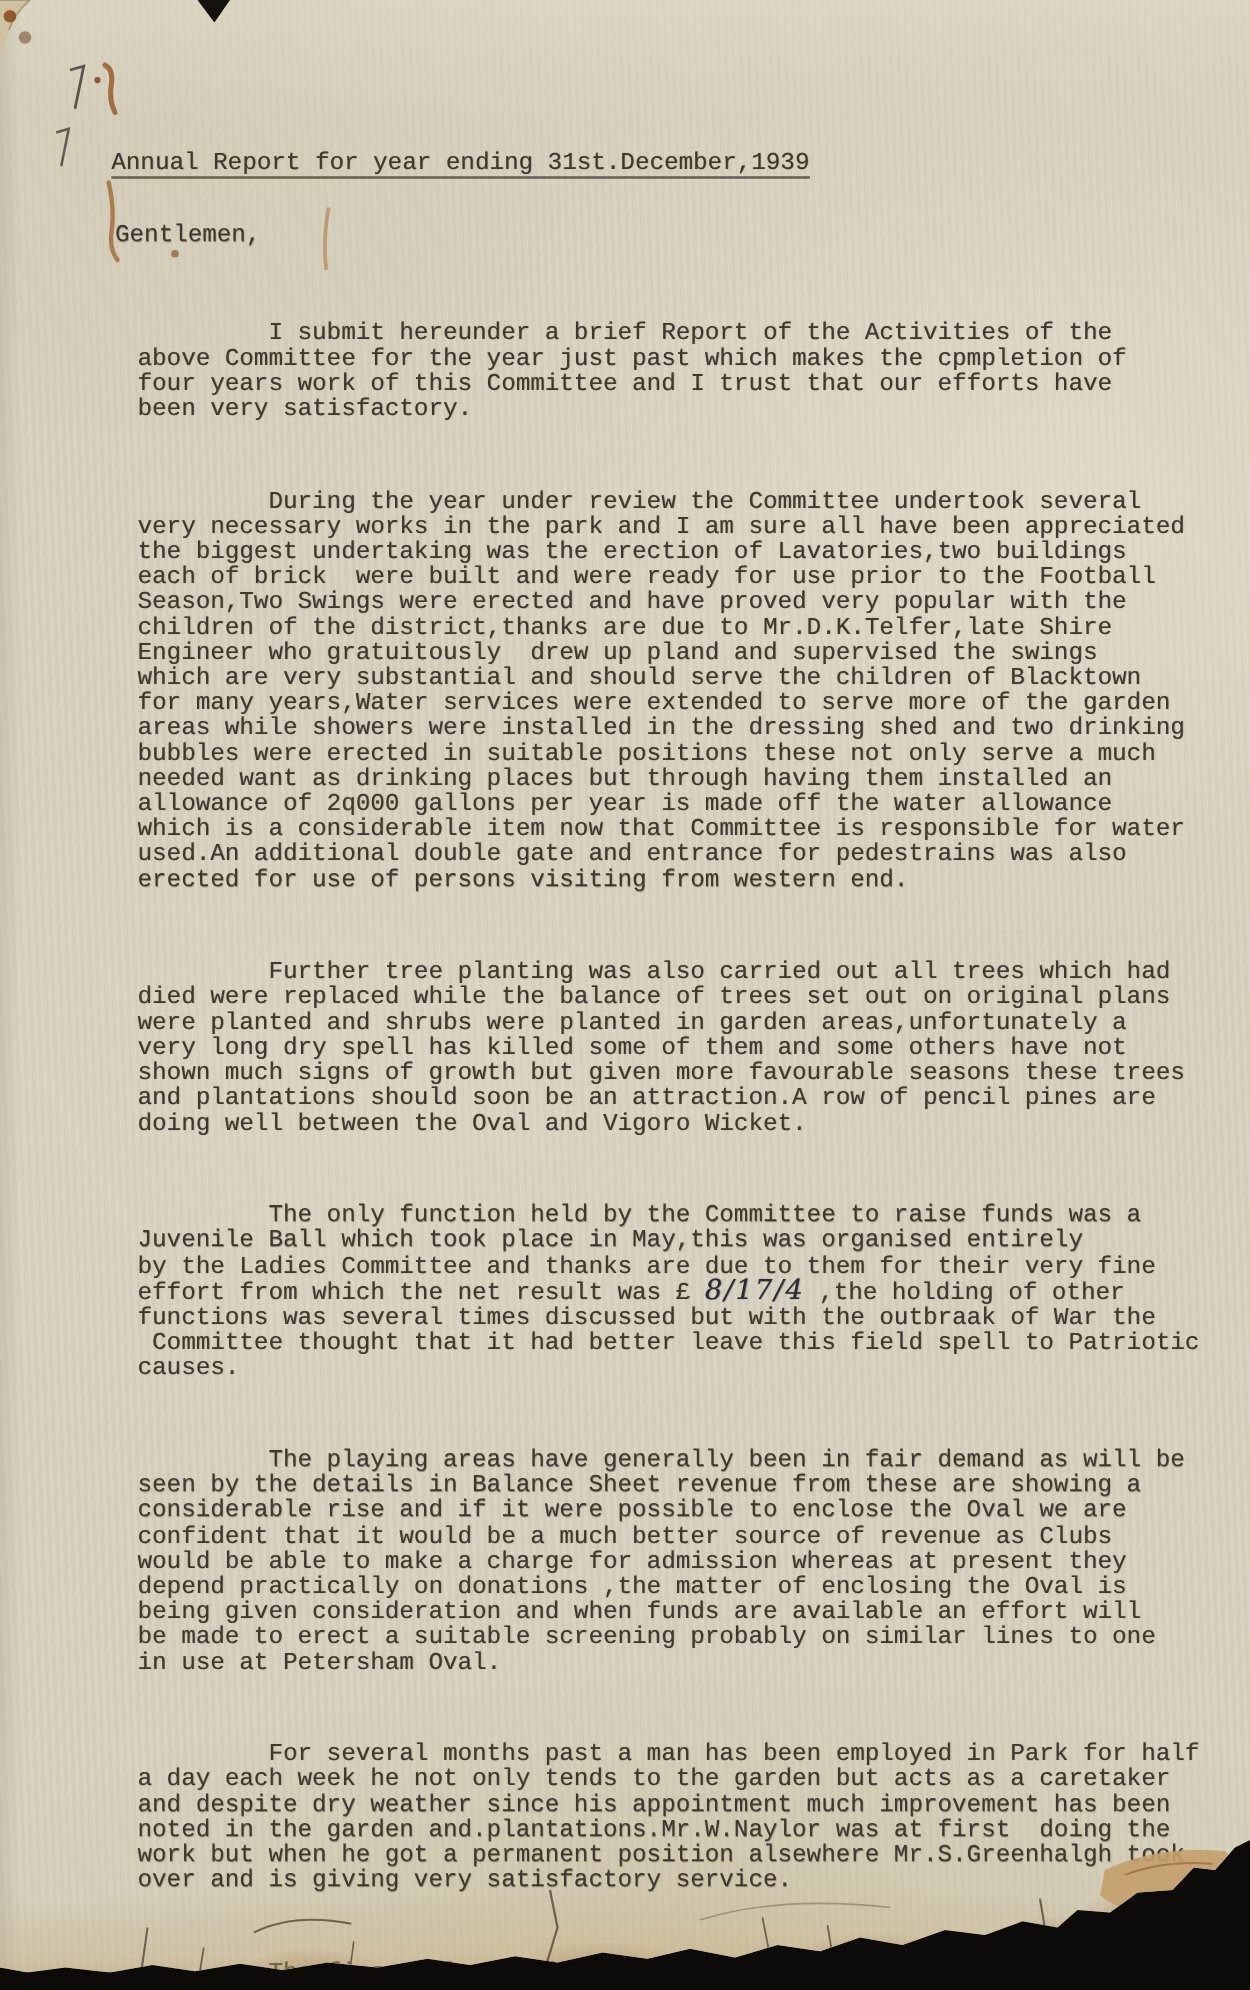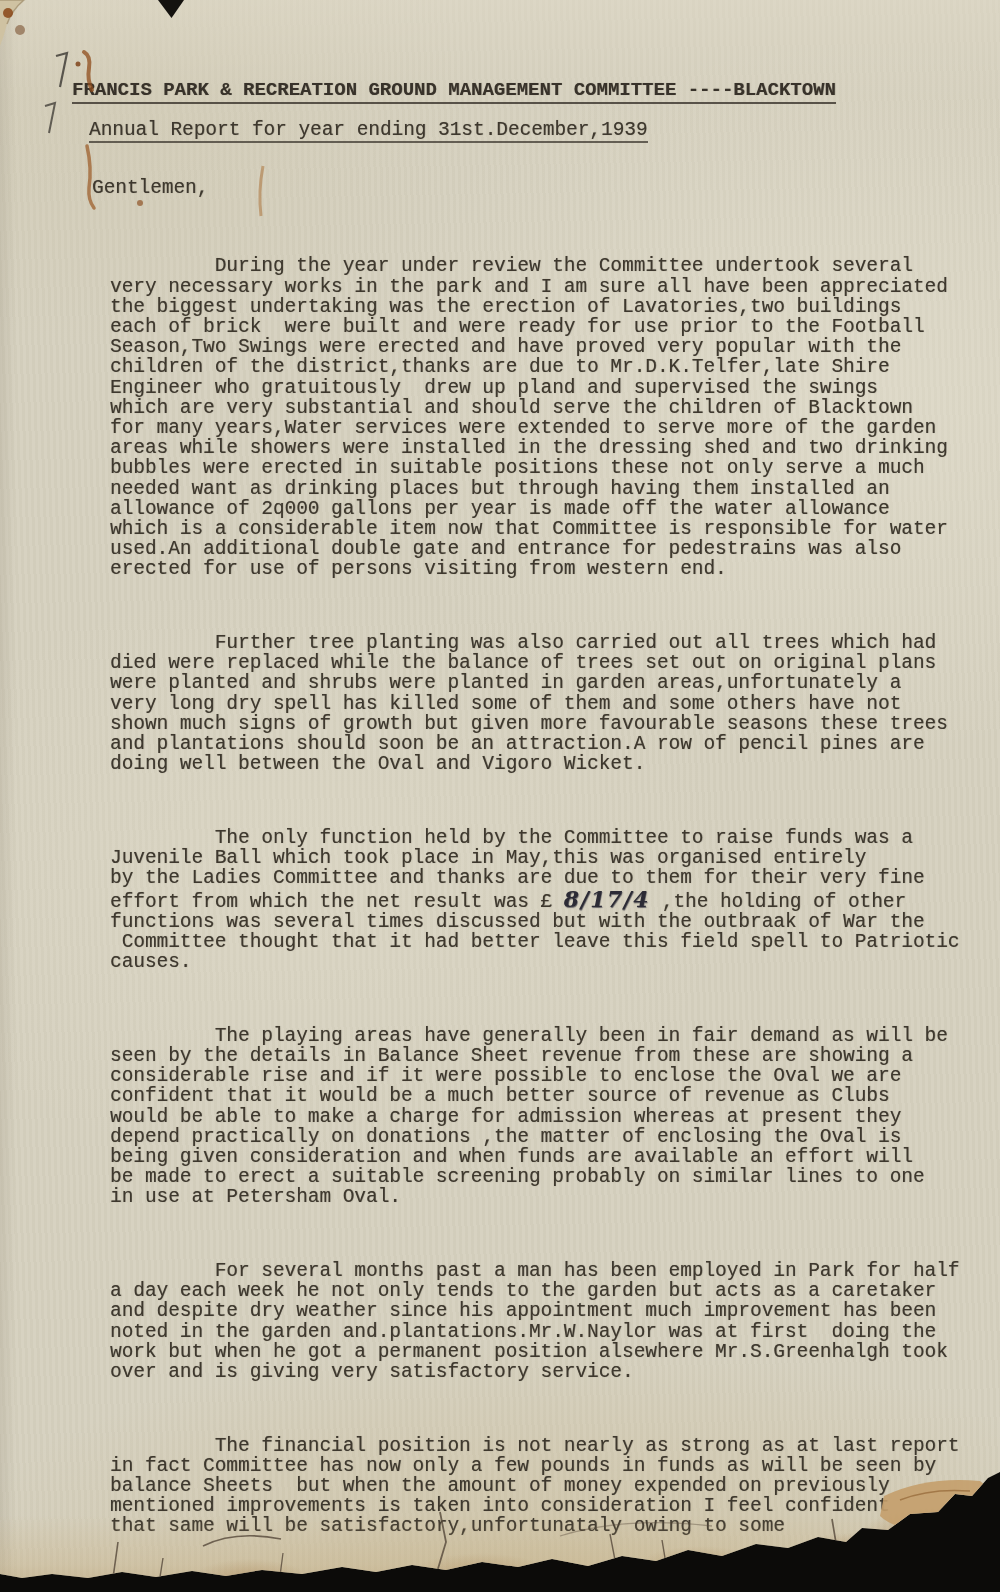--- a/index.html
+++ b/index.html
@@ -41,21 +41,21 @@
   }
   .subtitle {
     position:absolute; left:89px; top:120px;
     border-bottom:2px solid rgba(56,50,42,0.72); padding-bottom:1px;
   }
   .salutation { position:absolute; left:92px; top:178px; }
   .body { position:absolute; left:110px; top:216px; }
   .body p { margin:0 0 13px 0; }
   .hand {
     font-family:"DejaVu Serif", serif;
-    font-style:italic; font-weight:bold;
+    font-style:italic; font-weight:normal;
     font-size:22px; letter-spacing:1.5px;
     color:#2c2b35;
     text-shadow:0.5px 0.5px 0.9px rgba(28,28,44,0.6);
   }
   .notch {
     position:absolute; left:158px; top:0; width:26px; height:18px;
     background:#14120f;
     clip-path:polygon(0 0, 100% 0, 52% 100%);
   }
   .tear-shade {
@@ -70,27 +70,30 @@
   }
   .overlay-svg { position:absolute; inset:0; pointer-events:none; }
 </style>
 </head>
 <body>
 
 <div class="page">
 
   <div class="paper">
 
-    <div class="title typed">FRANCIS PARK &amp; RECREATION GROUND MANAGEMENT COMMITTEE ----BLACKTOWN</div>
 
     <div class="subtitle typed">Annual Report for year ending 31st.December,1939</div>
 
     <div class="salutation typed">Gentlemen,</div>
 
     <div class="body typed">
+      <p>         I submit hereunder a brief Report of the Activities of the
+above Committee for the year just past which makes the cpmpletion of
+four years work of this Committee and I trust that our efforts have
+been very satisfactory.</p>
       <p>         During the year under review the Committee undertook several
 very necessary works in the park and I am sure all have been appreciated
 the biggest undertaking was the erection of Lavatories,two buildings
 each of brick  were built and were ready for use prior to the Football
 Season,Two Swings were erected and have proved very popular with the
 children of the district,thanks are due to Mr.D.K.Telfer,late Shire
 Engineer who gratuitously  drew up pland and supervised the swings
 which are very substantial and should serve the children of Blacktown
 for many years,Water services were extended to serve more of the garden
 areas while showers were installed in the dressing shed and two drinking

